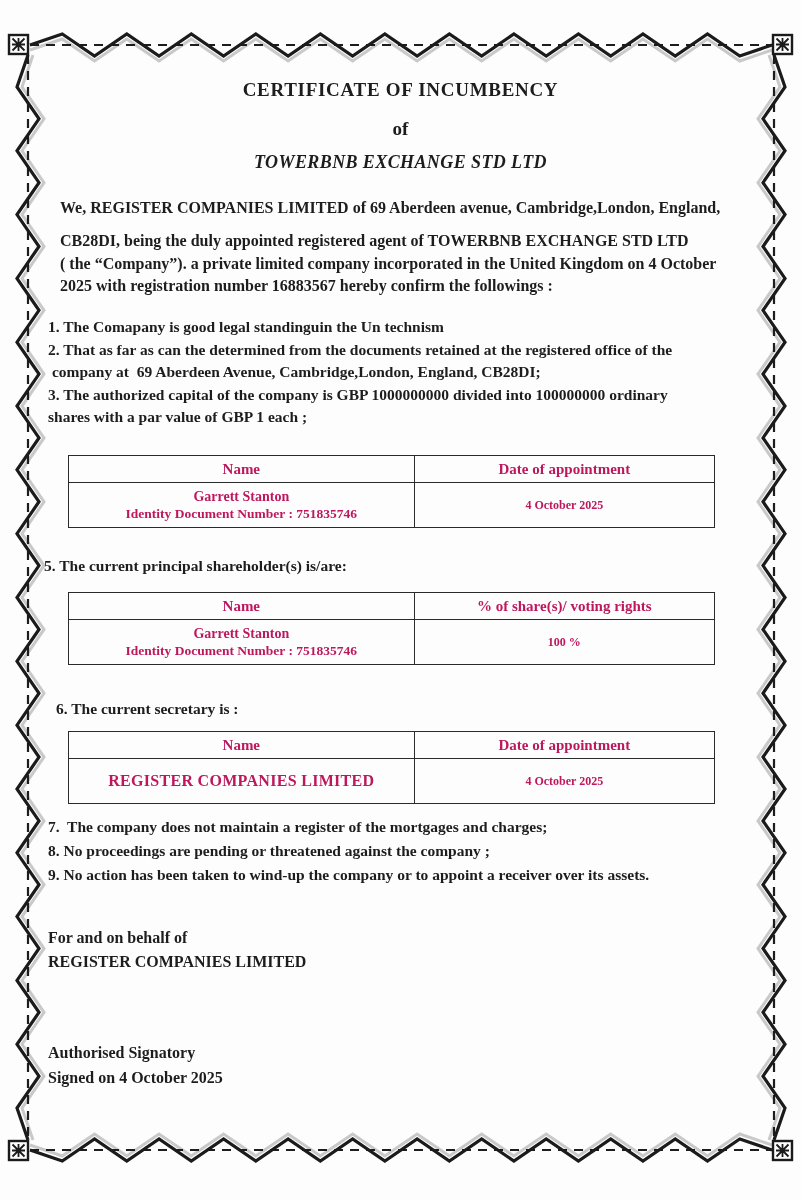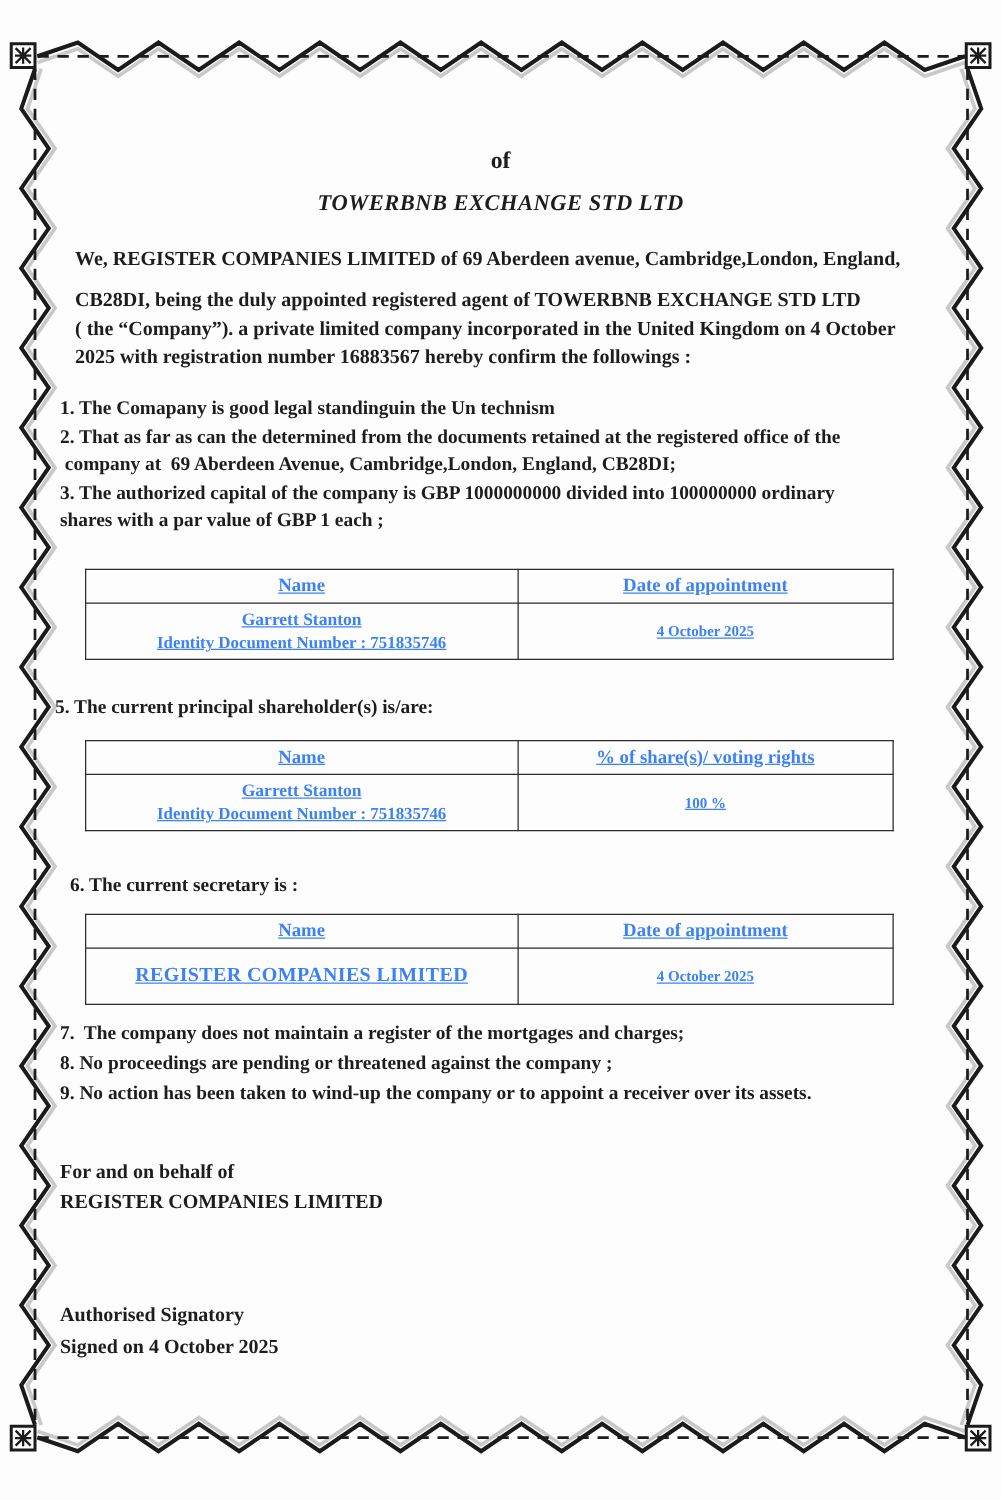--- a/index.html
+++ b/index.html
@@ -19,21 +19,21 @@
   .company{font-size:18px;letter-spacing:.4px;font-style:italic;}
   .line{position:absolute;left:48px;right:42px;white-space:pre-wrap;}
   .intro{font-size:16px;margin-left:12px;}
   .item{font-size:15.5px;}
   .heading{font-size:15.5px;}
   .closing{font-size:15.5px;}
   .sig{font-size:16px;}
   .doc-table{
     position:absolute;left:68px;width:647px;
     border-collapse:collapse;table-layout:fixed;
-    font-weight:bold;color:#3b82f6;text-decoration:underline;
+    font-weight:bold;color:#be185d;
   }
   .doc-table th,.doc-table td{
     border:1.6px solid #2b2b2b;text-align:center;vertical-align:middle;padding:0;
   }
   .doc-table th{font-size:15px;height:26px;}
   .doc-table td{height:44px;}
   .cell-name{font-size:14px;line-height:17px;}
   .cell-id{font-size:13.5px;line-height:17px;}
   .big-cell{font-size:12px;}
   .secretary-name{font-size:16px;letter-spacing:.3px;}
@@ -67,20 +67,21 @@
       <g transform="translate(9,1141)">
         <rect x="0" y="0" width="19" height="19" fill="#fdfdfd" stroke="#1b1b1b" stroke-width="2.4"></rect>
         <path d="M3.5 3.5 L15.5 15.5 M15.5 3.5 L3.5 15.5 M9.5 3 L9.5 16 M3 9.5 L16 9.5" stroke="#1b1b1b" stroke-width="1.8" fill="none"></path>
       </g>
       <g transform="translate(773,1141)">
         <rect x="0" y="0" width="19" height="19" fill="#fdfdfd" stroke="#1b1b1b" stroke-width="2.4"></rect>
         <path d="M3.5 3.5 L15.5 15.5 M15.5 3.5 L3.5 15.5 M9.5 3 L9.5 16 M3 9.5 L16 9.5" stroke="#1b1b1b" stroke-width="1.8" fill="none"></path>
       </g>
     </svg>
 
+  <div class="center title" style="top:79px">CERTIFICATE OF INCUMBENCY</div>
   <div class="center of-word" style="top:118px">of</div>
   <div class="center company" style="top:152px">TOWERBNB EXCHANGE STD LTD</div>
 
   <div class="line intro" style="top:199px">We, REGISTER COMPANIES LIMITED of 69 Aberdeen avenue, Cambridge,London, England,</div>
   <div class="line intro" style="top:232px">CB28DI, being the duly appointed registered agent of TOWERBNB EXCHANGE STD LTD</div>
   <div class="line intro" style="top:255px">( the “Company”). a private limited company incorporated in the United Kingdom on 4 October</div>
   <div class="line intro" style="top:277px">2025 with registration number 16883567 hereby confirm the followings :</div>
 
   <div class="line item" style="top:318px">1. The Comapany is good legal standinguin the Un technism</div>
   <div class="line item" style="top:341px">2. That as far as can the determined from the documents retained at the registered office of the</div>

